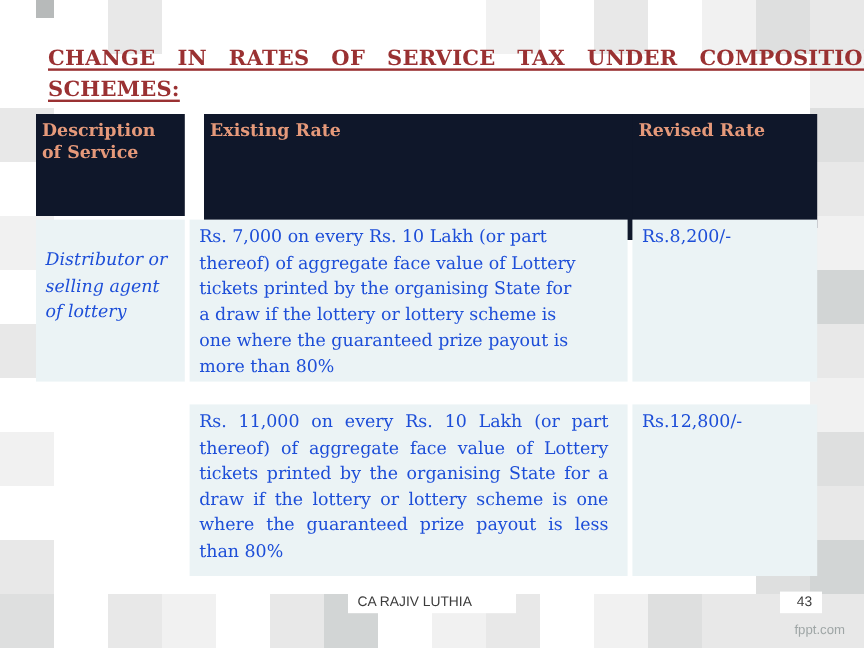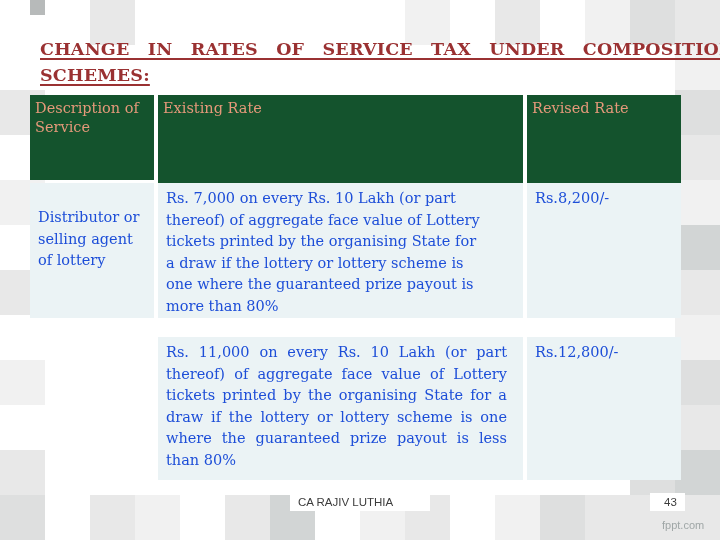--- a/index.html
+++ b/index.html
@@ -15,28 +15,28 @@
 
   
   .title { position:absolute; left:40px; top:36px; width:650px; color:#9a3132;
            font-weight:bold; font-size:17.5px; line-height:26px;
            word-spacing:12px; letter-spacing:.2px; }
   .title .line { display:block; white-space:nowrap; text-decoration:underline;
                  text-decoration-thickness:1.5px; text-underline-offset:3px; }
 
   
   .cell { position:absolute; padding:5px 8px; font-size:14.5px; line-height:21.5px; color:#1d4ed8; }
-  .hdr  { background:#14532d; color:#e5997a; font-weight:normal; font-size:14.5px; line-height:19px; padding:4px 5px; }
+  .hdr  { background:#0f172a; color:#e5997a; font-weight:bold; font-size:14.5px; line-height:19px; padding:4px 5px; }
   .rowbg { background:#ebf3f5; }
 
   #hdr-desc  { left:30px;  top:95px;  width:124px; height:85px; }
-  #hdr-exist { left:158px; top:95px;  width:365px; height:105px; }
+  #hdr-exist { left:170px; top:95px;  width:365px; height:105px; }
   #hdr-rev   { left:527px; top:95px;  width:154px; height:95px; }
 
-  #r1-desc  { left:30px;  top:183px; width:124px; height:135px; padding-top:24px; }
+  #r1-desc  { left:30px;  top:183px; width:124px; height:135px; padding-top:24px;font-style:italic; }
   #r1-exist { left:158px; top:183px; width:365px; height:135px; padding-right:36px; }
   #r1-rev   { left:527px; top:183px; width:154px; height:135px; }
 
   #r2-desc  { left:30px;  top:337px; width:124px; height:143px; }
   #r2-exist { left:158px; top:337px; width:365px; height:143px; padding-right:16px; text-align:justify; }
   #r2-rev   { left:527px; top:337px; width:154px; height:143px; }
 
   
   .footer-item { position:absolute; z-index:2; background:#ffffff; color:#3c3c3c;
                  font-family:"Liberation Sans","DejaVu Sans",sans-serif; font-size:11.5px;

